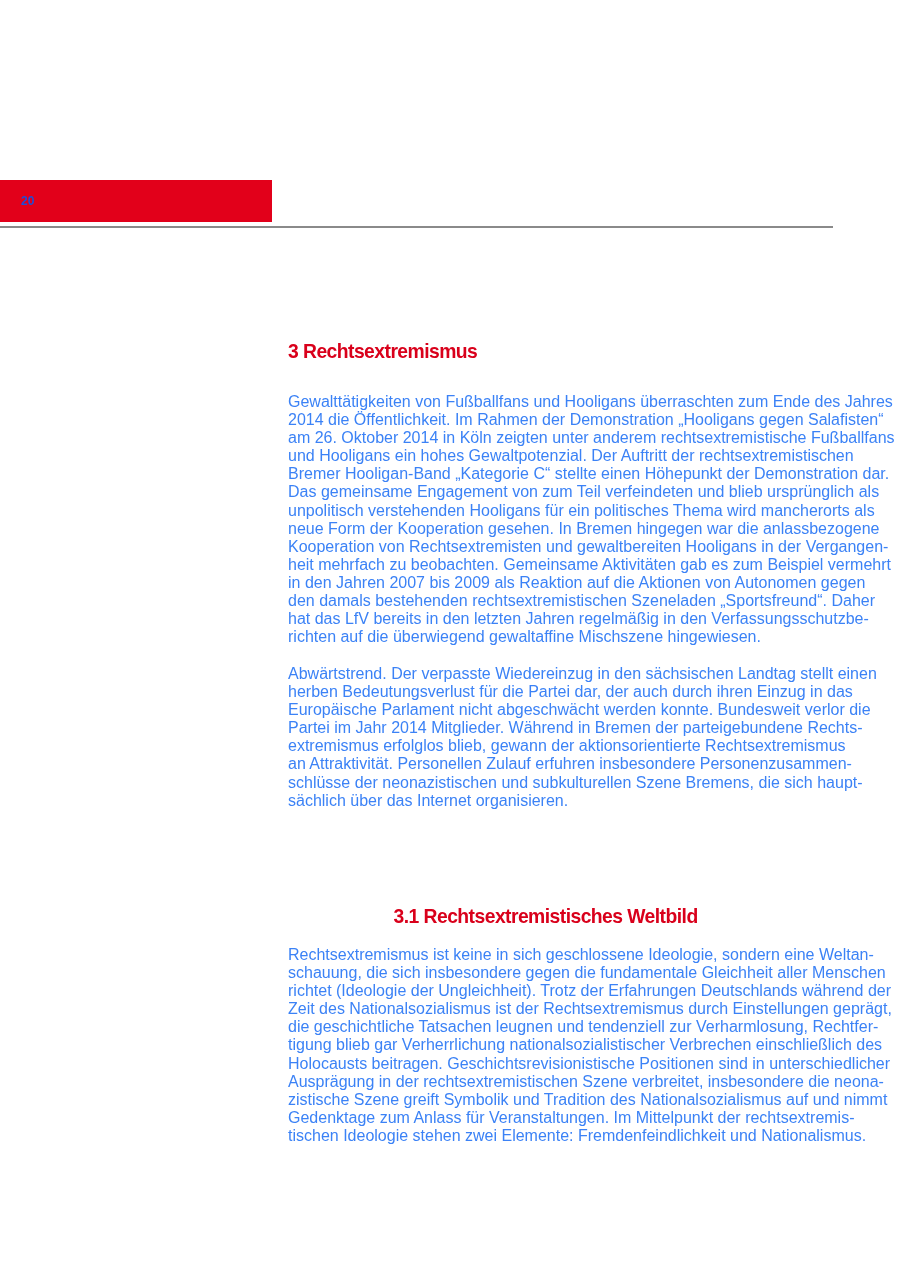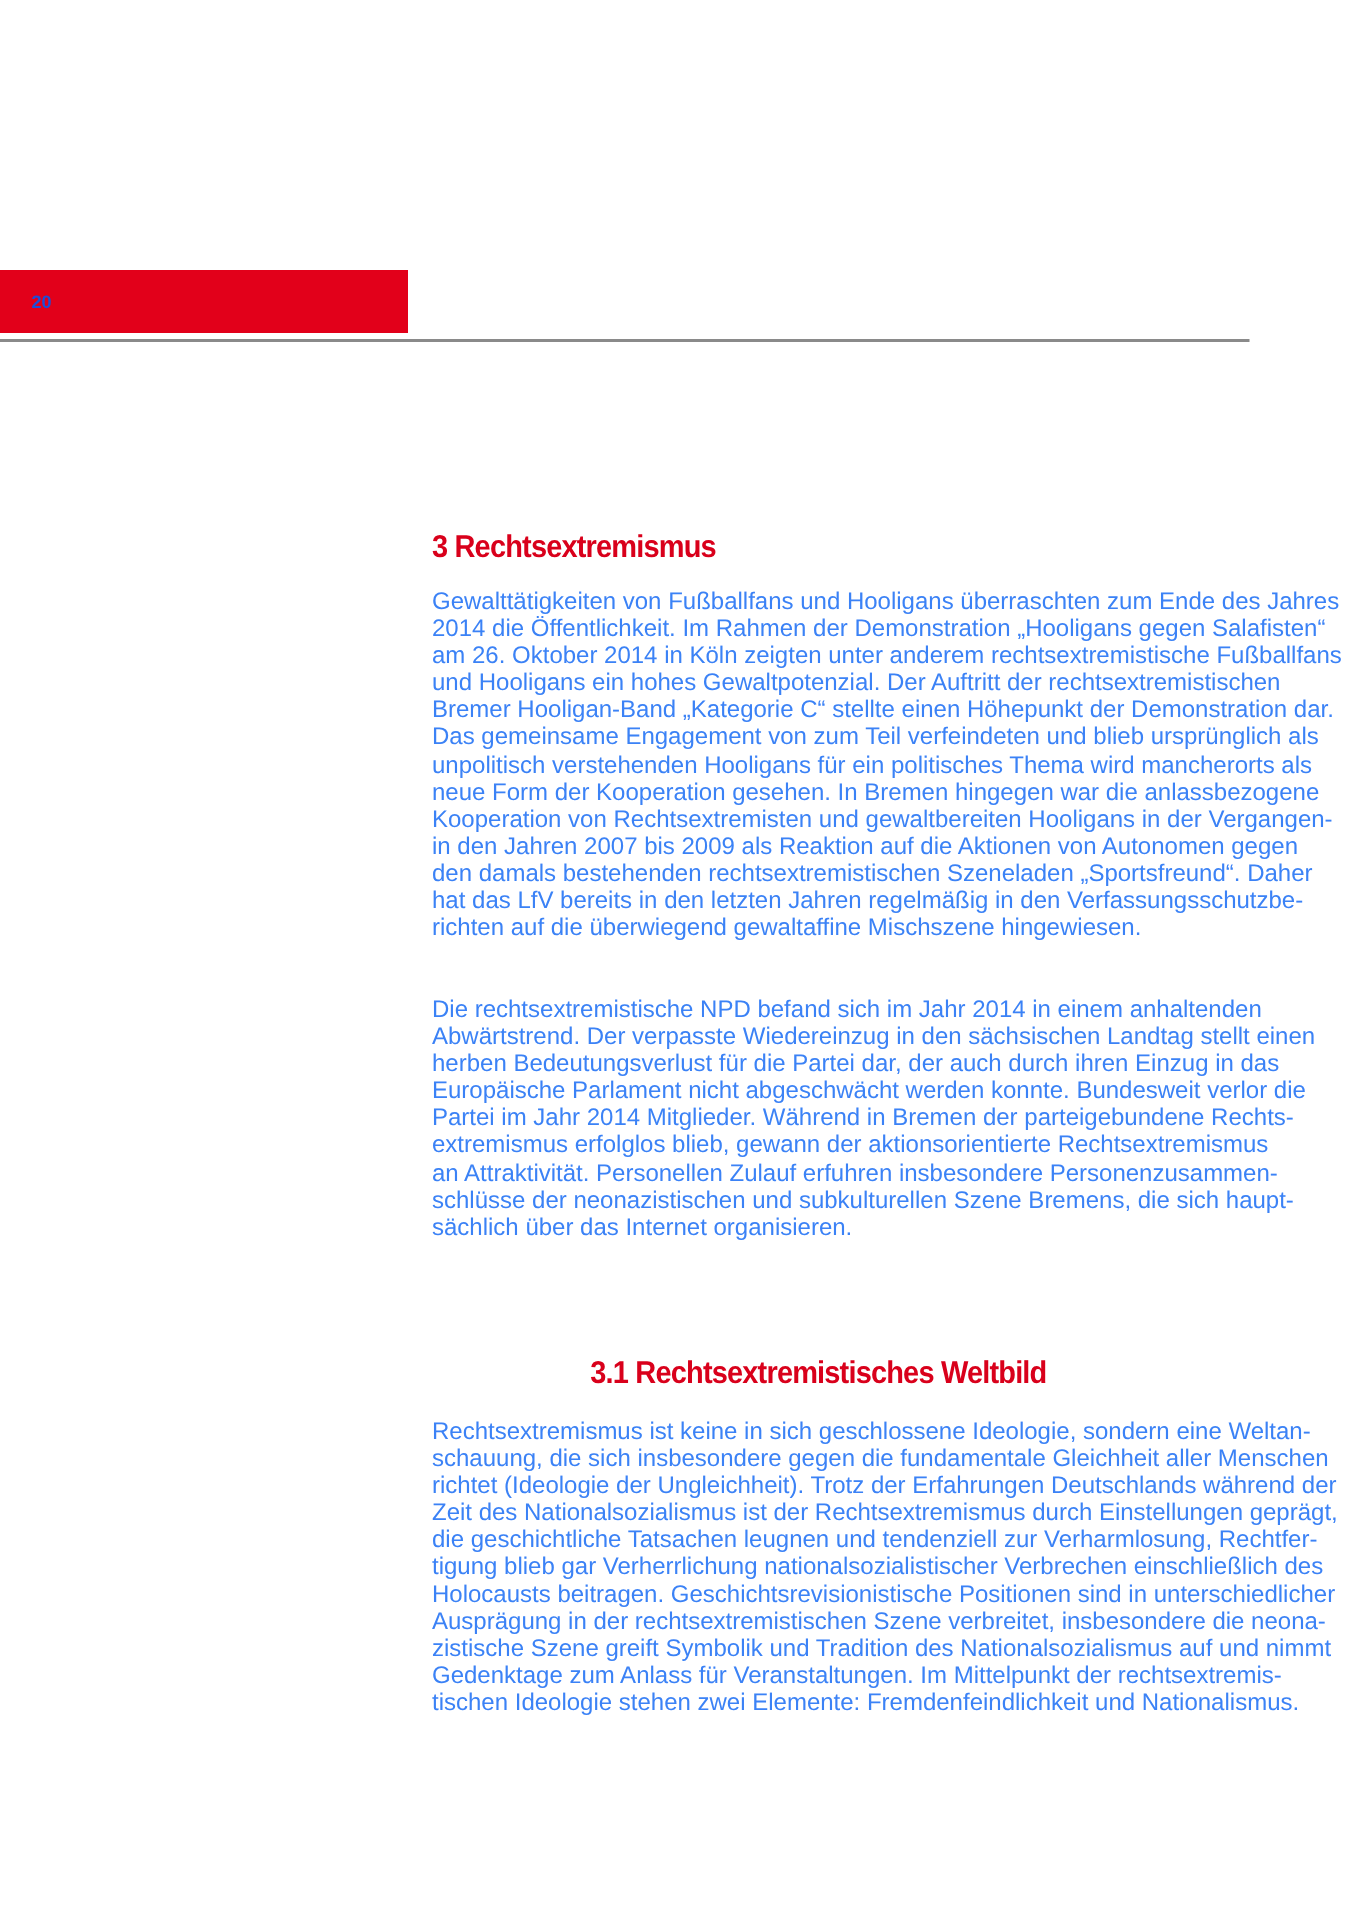--- a/index.html
+++ b/index.html
@@ -19,45 +19,45 @@
   .para { margin: 0; font-size: 16px; line-height: 18.1px; color: #3b82f6; }
   .para .ln { display: block; white-space: nowrap; }
 </style>
 </head>
 <body>
 
 <div class="page-tab"></div>
 <div class="page-num">20</div>
 <div class="rule"></div>
 
-<div class="section" style="top:352px;">
+<div class="section" style="top:338px;">
   <h1 class="h">3 Rechtsextremismus</h1>
 </div>
 
 <div class="section" style="top:393px;">
   <p class="para">
     <span class="ln">Gewalttätigkeiten von Fußballfans und Hooligans überraschten zum Ende des Jahres</span>
     <span class="ln">2014 die Öffentlichkeit. Im Rahmen der Demonstration „Hooligans gegen Salafisten“</span>
     <span class="ln">am 26. Oktober 2014 in Köln zeigten unter anderem rechtsextremistische Fußballfans</span>
     <span class="ln">und Hooligans ein hohes Gewaltpotenzial. Der Auftritt der rechtsextremistischen</span>
     <span class="ln">Bremer Hooligan-Band „Kategorie C“ stellte einen Höhepunkt der Demonstration dar.</span>
     <span class="ln">Das gemeinsame Engagement von zum Teil verfeindeten und blieb ursprünglich als</span>
     <span class="ln">unpolitisch verstehenden Hooligans für ein politisches Thema wird mancherorts als</span>
     <span class="ln">neue Form der Kooperation gesehen. In Bremen hingegen war die anlassbezogene</span>
     <span class="ln">Kooperation von Rechtsextremisten und gewaltbereiten Hooligans in der Vergangen-</span>
+    <span class="ln">heit mehrfach zu beobachten. Gemeinsame Aktivitäten gab es zum Beispiel vermehrt</span>
     <span class="ln">in den Jahren 2007 bis 2009 als Reaktion auf die Aktionen von Autonomen gegen</span>
     <span class="ln">den damals bestehenden rechtsextremistischen Szeneladen „Sportsfreund“. Daher</span>
     <span class="ln">hat das LfV bereits in den letzten Jahren regelmäßig in den Verfassungsschutzbe-</span>
     <span class="ln">richten auf die überwiegend gewaltaffine Mischszene hingewiesen.</span>
   </p>
 </div>
 
 <div class="section" style="top:665px;">
   <p class="para">
-    <span class="ln">Die rechtsextremistische NPD befand sich im Jahr 2014 in einem anhaltenden</span>
     <span class="ln">Abwärtstrend. Der verpasste Wiedereinzug in den sächsischen Landtag stellt einen</span>
     <span class="ln">herben Bedeutungsverlust für die Partei dar, der auch durch ihren Einzug in das</span>
     <span class="ln">Europäische Parlament nicht abgeschwächt werden konnte. Bundesweit verlor die</span>
     <span class="ln">Partei im Jahr 2014 Mitglieder. Während in Bremen der parteigebundene Rechts-</span>
     <span class="ln">extremismus erfolglos blieb, gewann der aktionsorientierte Rechtsextremismus</span>
     <span class="ln">an Attraktivität. Personellen Zulauf erfuhren insbesondere Personenzusammen-</span>
     <span class="ln">schlüsse der neonazistischen und subkulturellen Szene Bremens, die sich haupt-</span>
     <span class="ln">sächlich über das Internet organisieren.</span>
   </p>
 </div>

